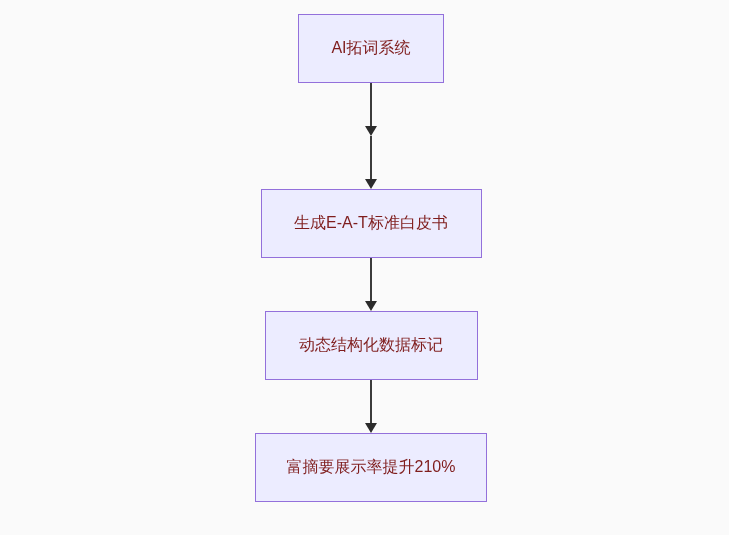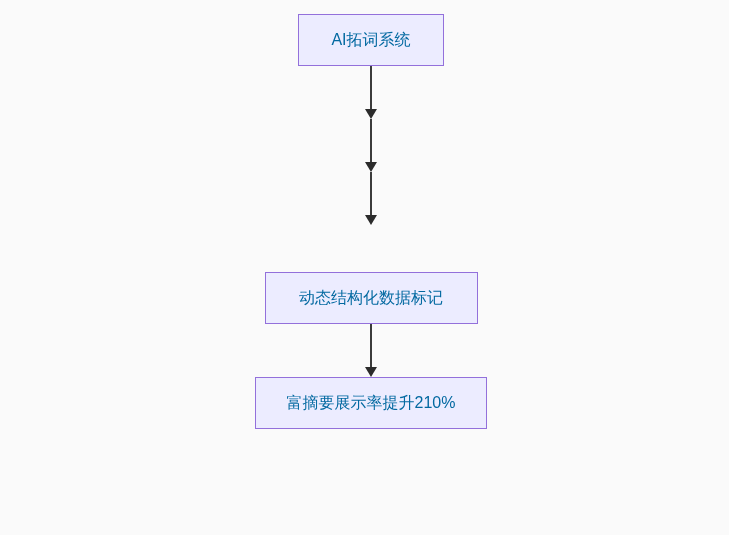--- a/index.html
+++ b/index.html
@@ -18,34 +18,34 @@
     position: absolute;
     left: 371px;
     top: 14px;
     transform: translateX(-50%);
     display: flex;
     flex-direction: column;
     align-items: center;
   }
   .node {
     box-sizing: border-box;
-    height: 52px;
+    height: 69px;
     background: #ECECFF;
     border: 1px solid #9370DB;
     display: flex;
     align-items: center;
     justify-content: center;
-    color: #0369a1;
+    color: #7f1d1d;
     font-size: 16px;
     white-space: nowrap;
   }
   .n0 { width: 146px; }
   .n1 { width: 193px; }
   .n2 { width: 221px; }
-  .n3 { width: 213px; margin-top: 47px; }
+  .n3 { width: 213px; }
   .n4 { width: 232px; text-align: right; }
   .edge {
     height: 53px;
     display: flex;
     flex-direction: column;
     align-items: center;
   }
   .edge-line {
     flex: 1 1 auto;
     width: 2px;
@@ -71,20 +71,21 @@
       <div class="edge-line"></div>
       <div class="edge-arrowhead"></div>
     </div>
 
 
     <div class="edge">
       <div class="edge-line"></div>
       <div class="edge-arrowhead"></div>
     </div>
 
+    <div class="node n2">生成E-A-T标准白皮书</div>
 
     <div class="edge">
       <div class="edge-line"></div>
       <div class="edge-arrowhead"></div>
     </div>
 
     <div class="node n3">动态结构化数据标记</div>
 
     <div class="edge">
       <div class="edge-line"></div>

